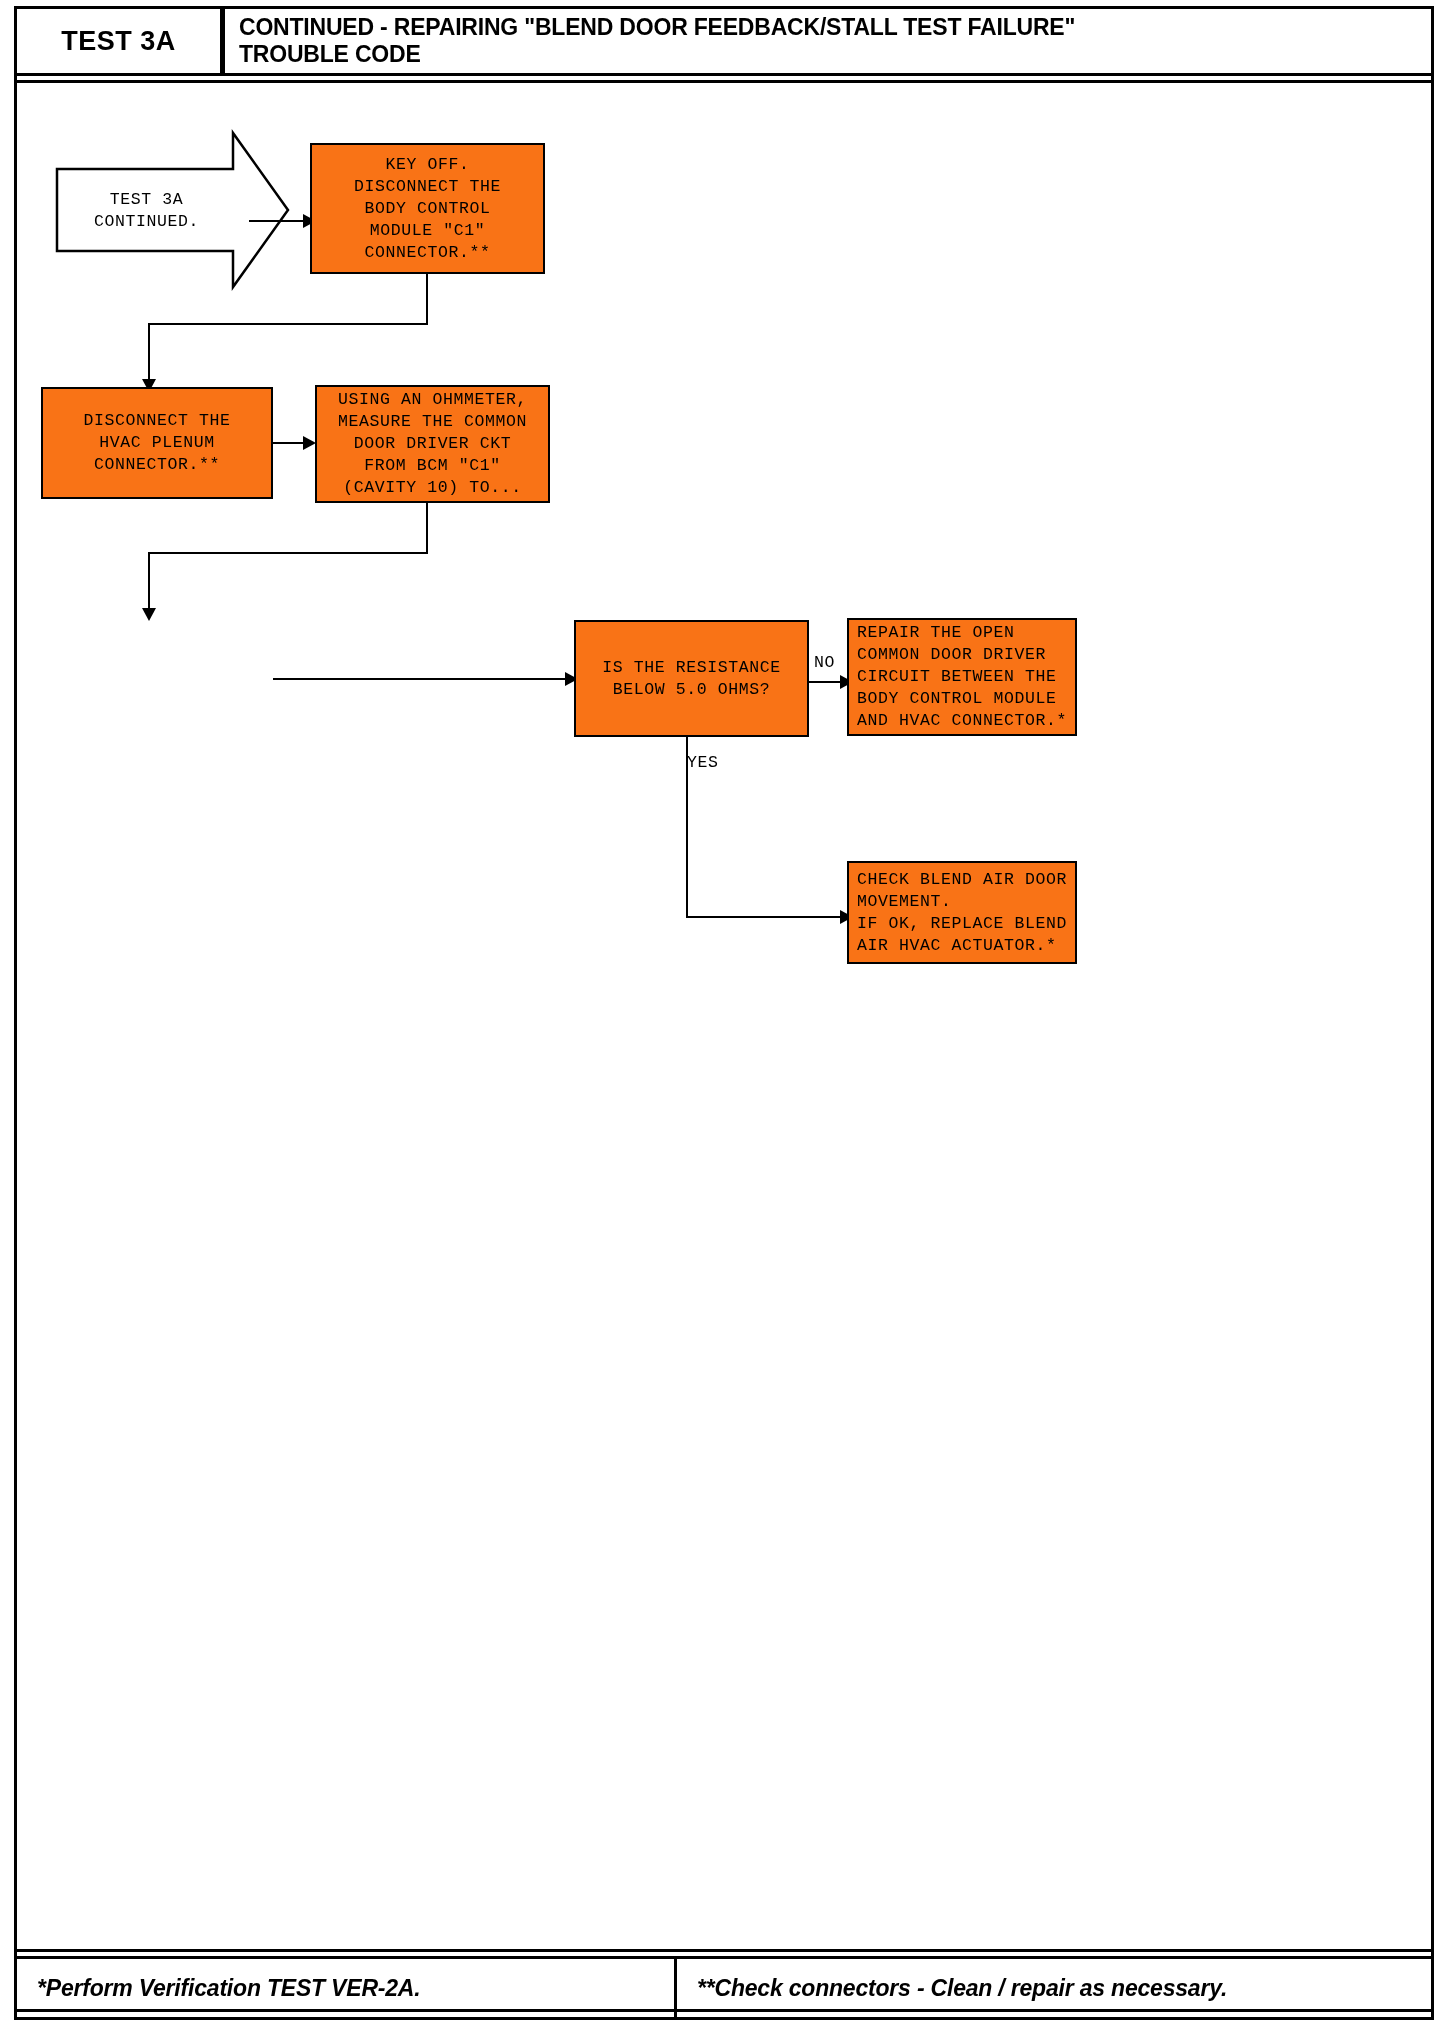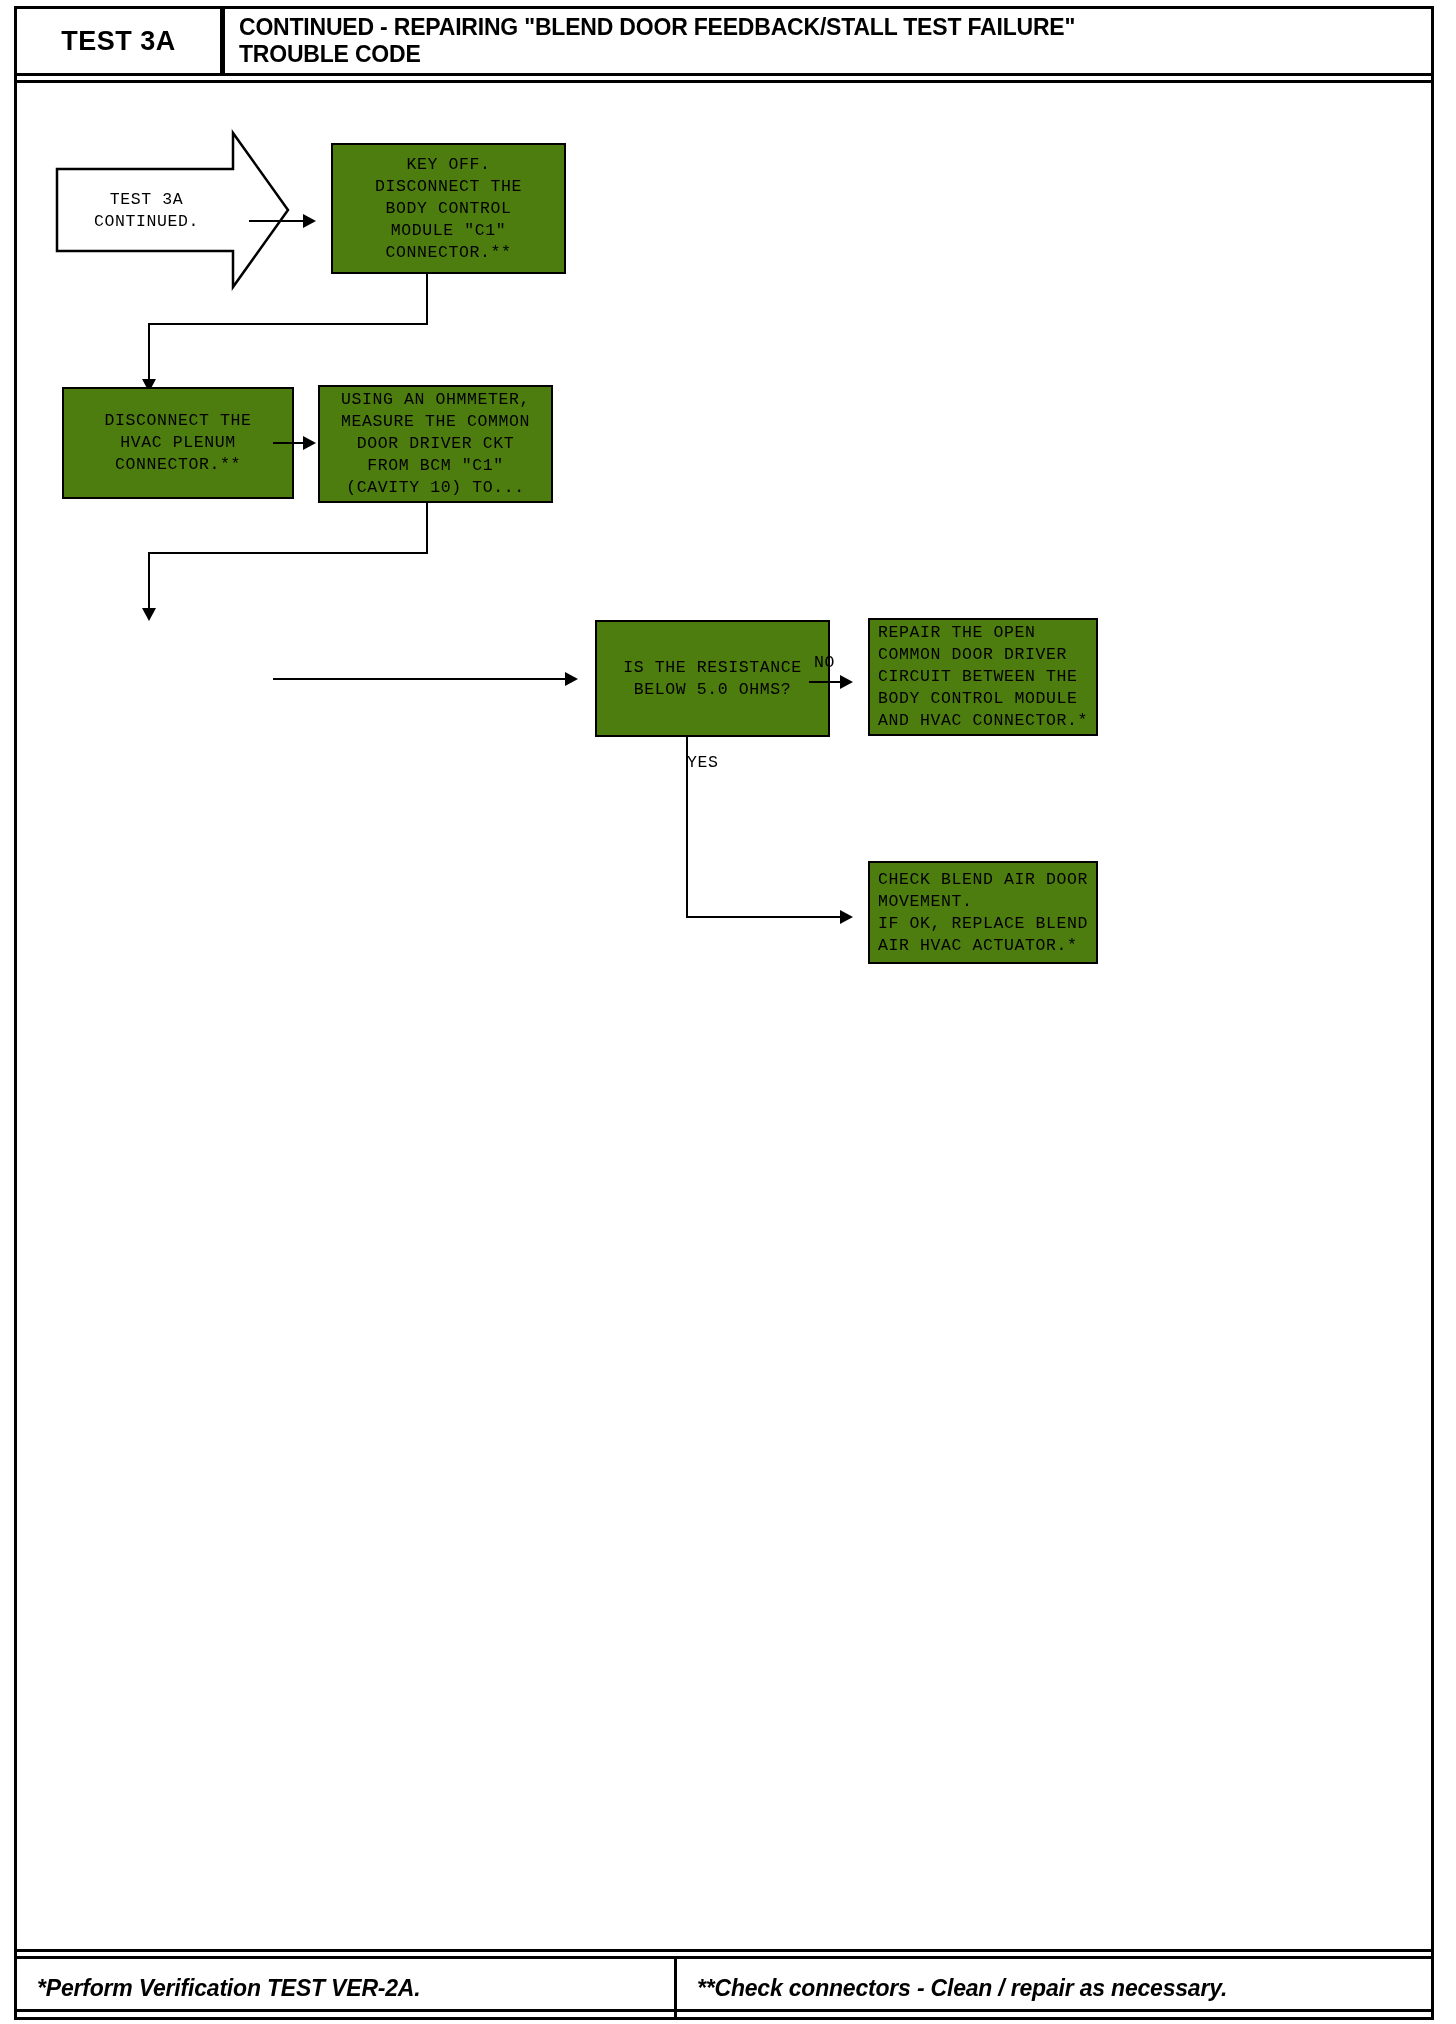--- a/index.html
+++ b/index.html
@@ -119,25 +119,24 @@
     font-size: 23px;
     letter-spacing: -0.2px;
     white-space: nowrap;
   }
 
   
   .node {
     position: absolute;
     border: 2px solid #000;
     box-sizing: border-box;
-    background: #4d7c0f;
+    background: #f97316;
     display: flex;
     align-items: center;
     justify-content: center;
-    margin-left: 21px;
   }
   .node-text {
     font-family: "Liberation Mono", "DejaVu Sans Mono", monospace;
     font-size: 16.5px;
     line-height: 22px;
     letter-spacing: 0.6px;
     white-space: pre;
   }
   .node-text.center { text-align: center; }
   .node-text.left   { text-align: left; }
@@ -237,21 +236,21 @@
 
     <div class="node" style="left:24px; top:304px; width:232px; height:112px;">
       <span class="node-text center">DISCONNECT THE
 HVAC PLENUM
 CONNECTOR.**</span>
     </div>
 
     <div class="line line-h" style="left:256px; top:359px; width:38px;"></div>
     <div class="arrowhead right" style="left:286px; top:353px;"></div>
 
-    <div class="node" style="left:280px; top:302px; width:235px; height:118px;">
+    <div class="node" style="left:298px; top:302px; width:235px; height:118px;">
       <span class="node-text center">USING AN OHMMETER,
 MEASURE THE COMMON
 DOOR DRIVER CKT
 FROM BCM "C1"
 (CAVITY 10) TO...</span>
     </div>
 
     <div class="line line-v" style="left:409px; top:420px; height:50px;"></div>
     <div class="line line-h" style="left:131px; top:469px; width:280px;"></div>
     <div class="line line-v" style="left:131px; top:469px; height:62px;"></div>

